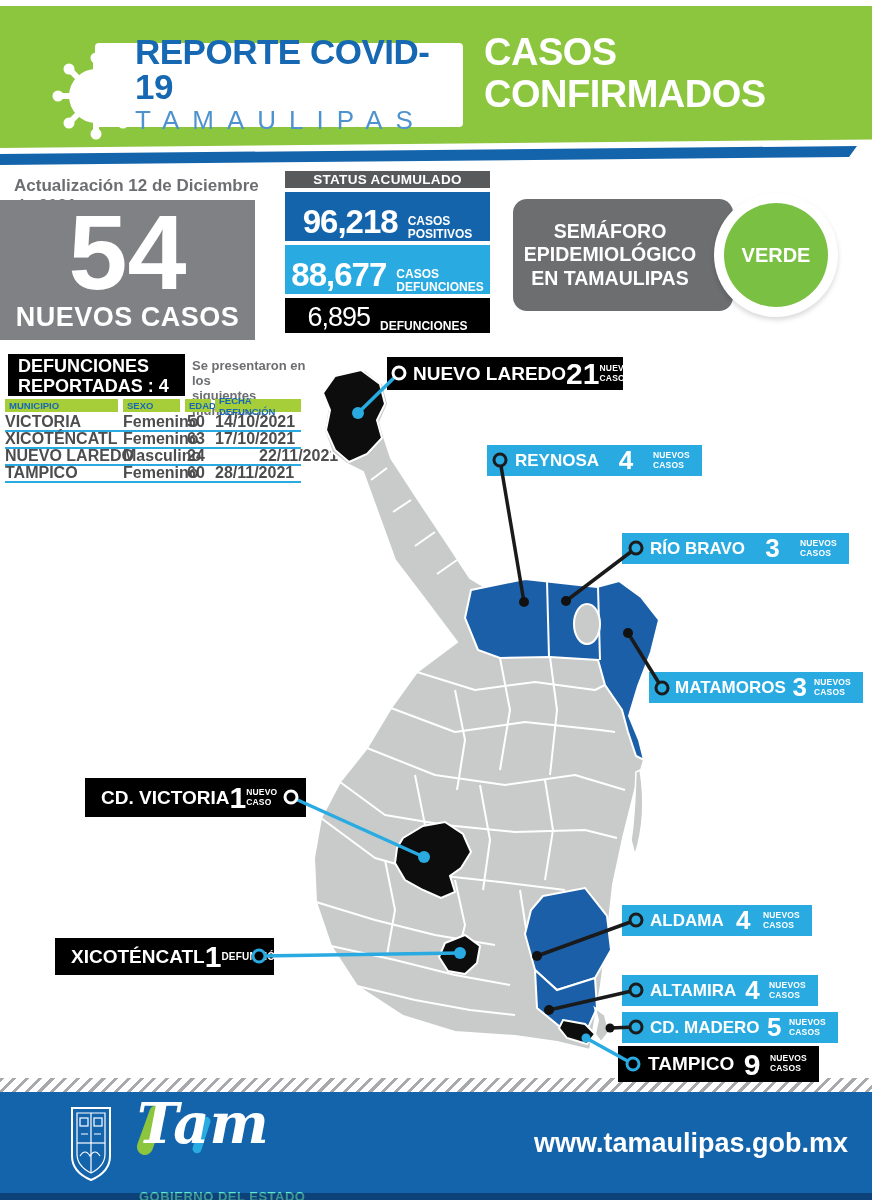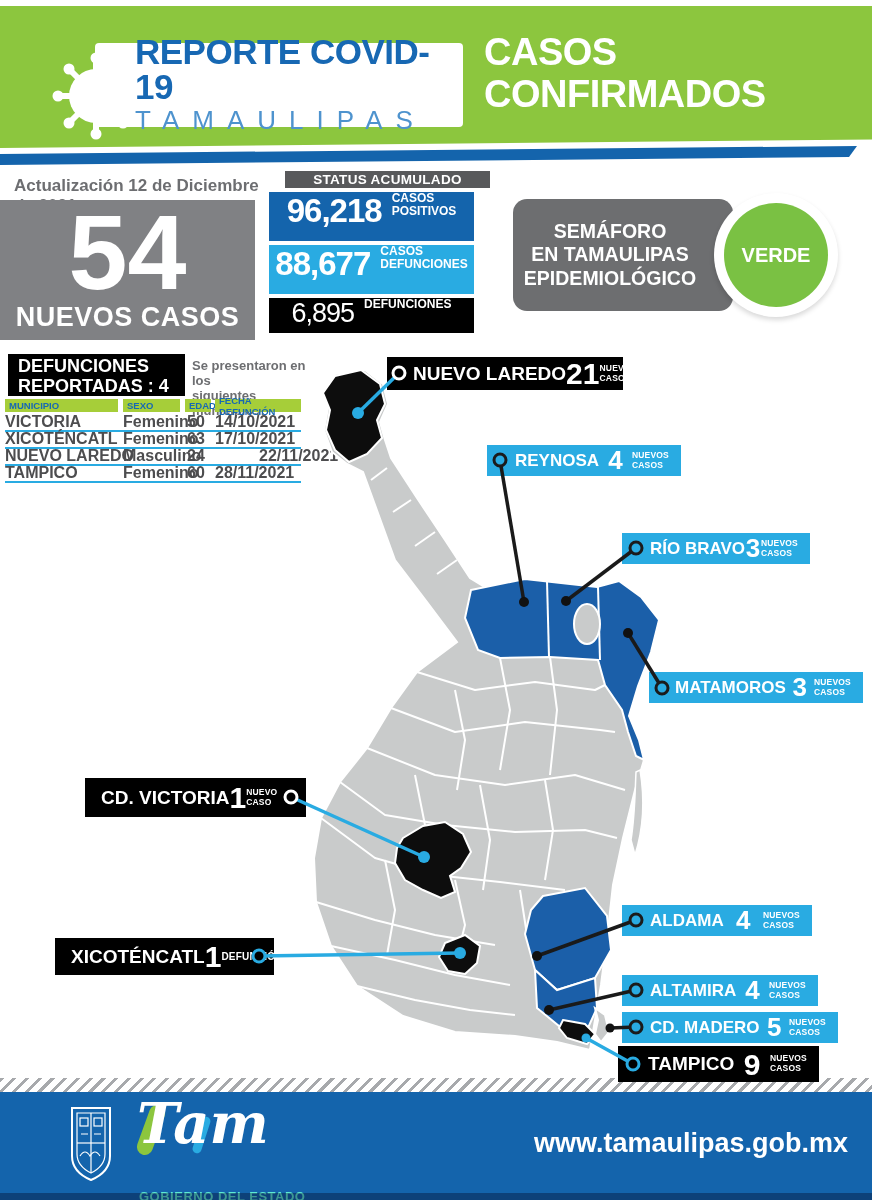--- a/index.html
+++ b/index.html
@@ -24,21 +24,21 @@
   .upd-date{left:14px;top:176px;width:265px;font-size:17px;font-weight:bold;color:#6d6e71;}
   .newcases{left:0;top:200px;width:255px;height:140px;background:#808184;color:#fff;
             display:flex;flex-direction:column;align-items:center;justify-content:center;}
   .nc-val{font-size:106px;font-weight:bold;line-height:0.85;}
   .nc-lbl{font-size:27px;font-weight:bold;letter-spacing:0.5px;margin-top:4px;}
 
   
   .st-title{left:285px;top:171px;width:205px;height:17px;background:#58595B;color:#fff;
             font-size:13.5px;font-weight:bold;display:flex;align-items:center;justify-content:center;
             letter-spacing:0.3px;}
-  .st-bar{left:269px;width:205px;color:#fff;display:flex;align-items:flex-start;justify-content:center;gap:10px;}
+  .st-bar{left:285px;width:205px;color:#fff;display:flex;align-items:flex-end;justify-content:center;gap:10px;}
   .st-bar1{top:192px;height:49px;background:#1464AC;}
   .st-bar2{top:245px;height:49px;background:#29ABE2;}
   .st-bar3{top:298px;height:35px;background:#000000;}
   .st-val{font-size:33px;font-weight:bold;letter-spacing:-1px;}
   .st-val3{font-size:27px;font-weight:normal;letter-spacing:-1px;}
   .st-lbl{font-size:12px;font-weight:bold;line-height:1.08;}
 
   
   .sem-box{left:513px;top:199px;width:220px;height:112px;background:#6D6E70;border-radius:14px;
            color:#fff;font-size:19.5px;font-weight:bold;line-height:1.2;display:flex;
@@ -152,22 +152,22 @@
       <div>DEFUNCIONES</div>
     </span>
   </div>
   <div class="abs st-bar st-bar3">
     <span class="st-val3">6,895</span>
     <span class="st-lbl">DEFUNCIONES</span>
   </div>
 
   <div class="abs sem-box">
     <div>SEMÁFORO</div>
+    <div>EPIDEMIOLÓGICO</div>
     <div>EN TAMAULIPAS</div>
-    <div>EPIDEMIOLÓGICO</div>
   </div>
   <div class="abs sem-white">
     <div class="sem-green">VERDE</div>
   </div>
 
   <div class="abs dth-box">
     <div>DEFUNCIONES</div>
     <div>REPORTADAS : 4</div>
   </div>
   <div class="abs dth-note">
@@ -279,29 +279,29 @@
   </svg>
 
   <div class="mlabel lbl-black big" style="left:387px;top:357px;width:236px;height:33px;padding:0 14px 0 26px;">
     <span class="nm">NUEVO LAREDO</span>
     <span class="val">21</span>
     <span class="unit">
         <span>NUEVOS</span>
         <span>CASOS</span>
       </span>
   </div>
-  <div class="mlabel lbl-blue sml" style="left:487px;top:445px;width:194px;height:31px;padding:0 12px 0 28px;">
+  <div class="mlabel lbl-blue sml" style="left:487px;top:445px;width:215px;height:31px;padding:0 12px 0 28px;">
     <span class="nm">REYNOSA</span>
     <span class="val">4</span>
     <span class="unit">
         <span>NUEVOS</span>
         <span>CASOS</span>
       </span>
   </div>
-  <div class="mlabel lbl-blue sml" style="left:622px;top:533px;width:188px;height:31px;padding:0 12px 0 28px;">
+  <div class="mlabel lbl-blue sml" style="left:622px;top:533px;width:227px;height:31px;padding:0 12px 0 28px;">
     <span class="nm">RÍO BRAVO</span>
     <span class="val">3</span>
     <span class="unit">
         <span>NUEVOS</span>
         <span>CASOS</span>
       </span>
   </div>
   <div class="mlabel lbl-blue sml" style="left:649px;top:672px;width:214px;height:31px;padding:0 12px 0 26px;">
     <span class="nm">MATAMOROS</span>
     <span class="val">3</span>

